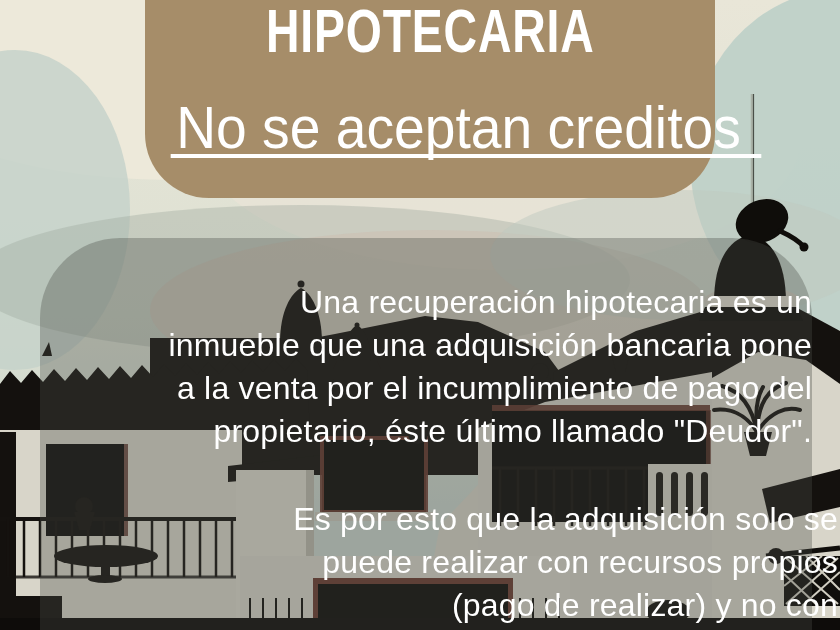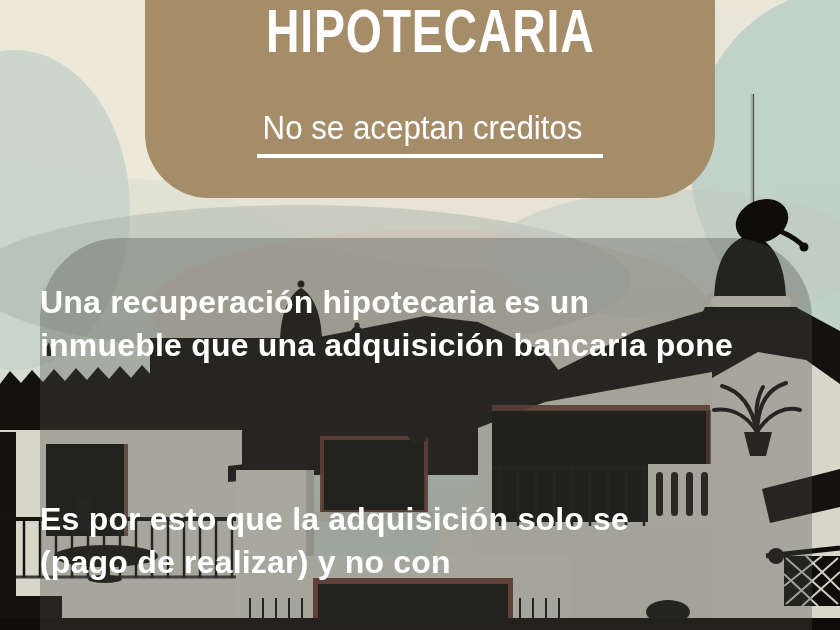--- a/index.html
+++ b/index.html
@@ -19,33 +19,32 @@
     border-radius:64px;background:#a68d69;z-index:2;
   }
   .banner-title{
     position:absolute;left:145px;top:2px;width:570px;z-index:3;
     text-align:center;line-height:58px;font-size:58px;font-weight:bold;
     color:#ffffff;white-space:nowrap;
   }
   .banner-title .t{display:inline-block;transform:scale(0.8,1.04);transform-origin:50% 50%;letter-spacing:1px;}
   .banner-subtitle{
     position:absolute;left:145px;top:104px;width:570px;z-index:3;
-    text-align:center;line-height:47px;font-size:34px;color:#ffffff;white-space:nowrap;
+    text-align:center;line-height:47px;font-size:60px;color:#ffffff;white-space:nowrap;
   }
   .banner-subtitle .t{
     display:inline-block;transform:scaleX(0.92);transform-origin:50% 50%;
     border-bottom:4px solid #ffffff;padding:0 22px 3px 6px;
   }
   .body-text{
     position:absolute;left:40px;width:772px;z-index:3;
-    text-align:left;color:#ffffff;font-size:32px;line-height:43px;
+    text-align:right;color:#ffffff;font-size:32px;line-height:43px;
     letter-spacing:0.2px;
-    font-weight:bold;
-  }
-  .p1{top:281px;} .p2{top:498px;}
+  }
+  .p1{top:281px;} .p2{top:498px;margin-left:26px;}
   .body-text .line{height:43px;white-space:nowrap;}
 </style>
 </head>
 <body>
 
 <div class="canvas">
 
   <svg class="bg-photo" width="840" height="630" viewBox="0 0 840 630" xmlns="http://www.w3.org/2000/svg" aria-hidden="true">
     <defs>
       <linearGradient id="skyg" x1="0" y1="0" x2="0" y2="1">
@@ -226,19 +225,22 @@
   <div class="banner-title">
     <span class="t">HIPOTECARIA</span>
   </div>
   <div class="banner-subtitle">
     <span class="t">No se aceptan creditos</span>
   </div>
 
   <div class="body-text p1">
     <div class="line">Una recuperación hipotecaria es un</div>
     <div class="line">inmueble que una adquisición bancaria pone</div>
+    <div class="line">a la venta por el incumplimiento de pago del</div>
+    <div class="line">propietario, éste último llamado "Deudor".</div>
   </div>
   <div class="body-text p2">
     <div class="line">Es por esto que la adquisición solo se</div>
+    <div class="line">puede realizar con recursos propios</div>
     <div class="line">(pago de realizar) y no con</div>
   </div>
 
 </div>
 
 </body></html>

